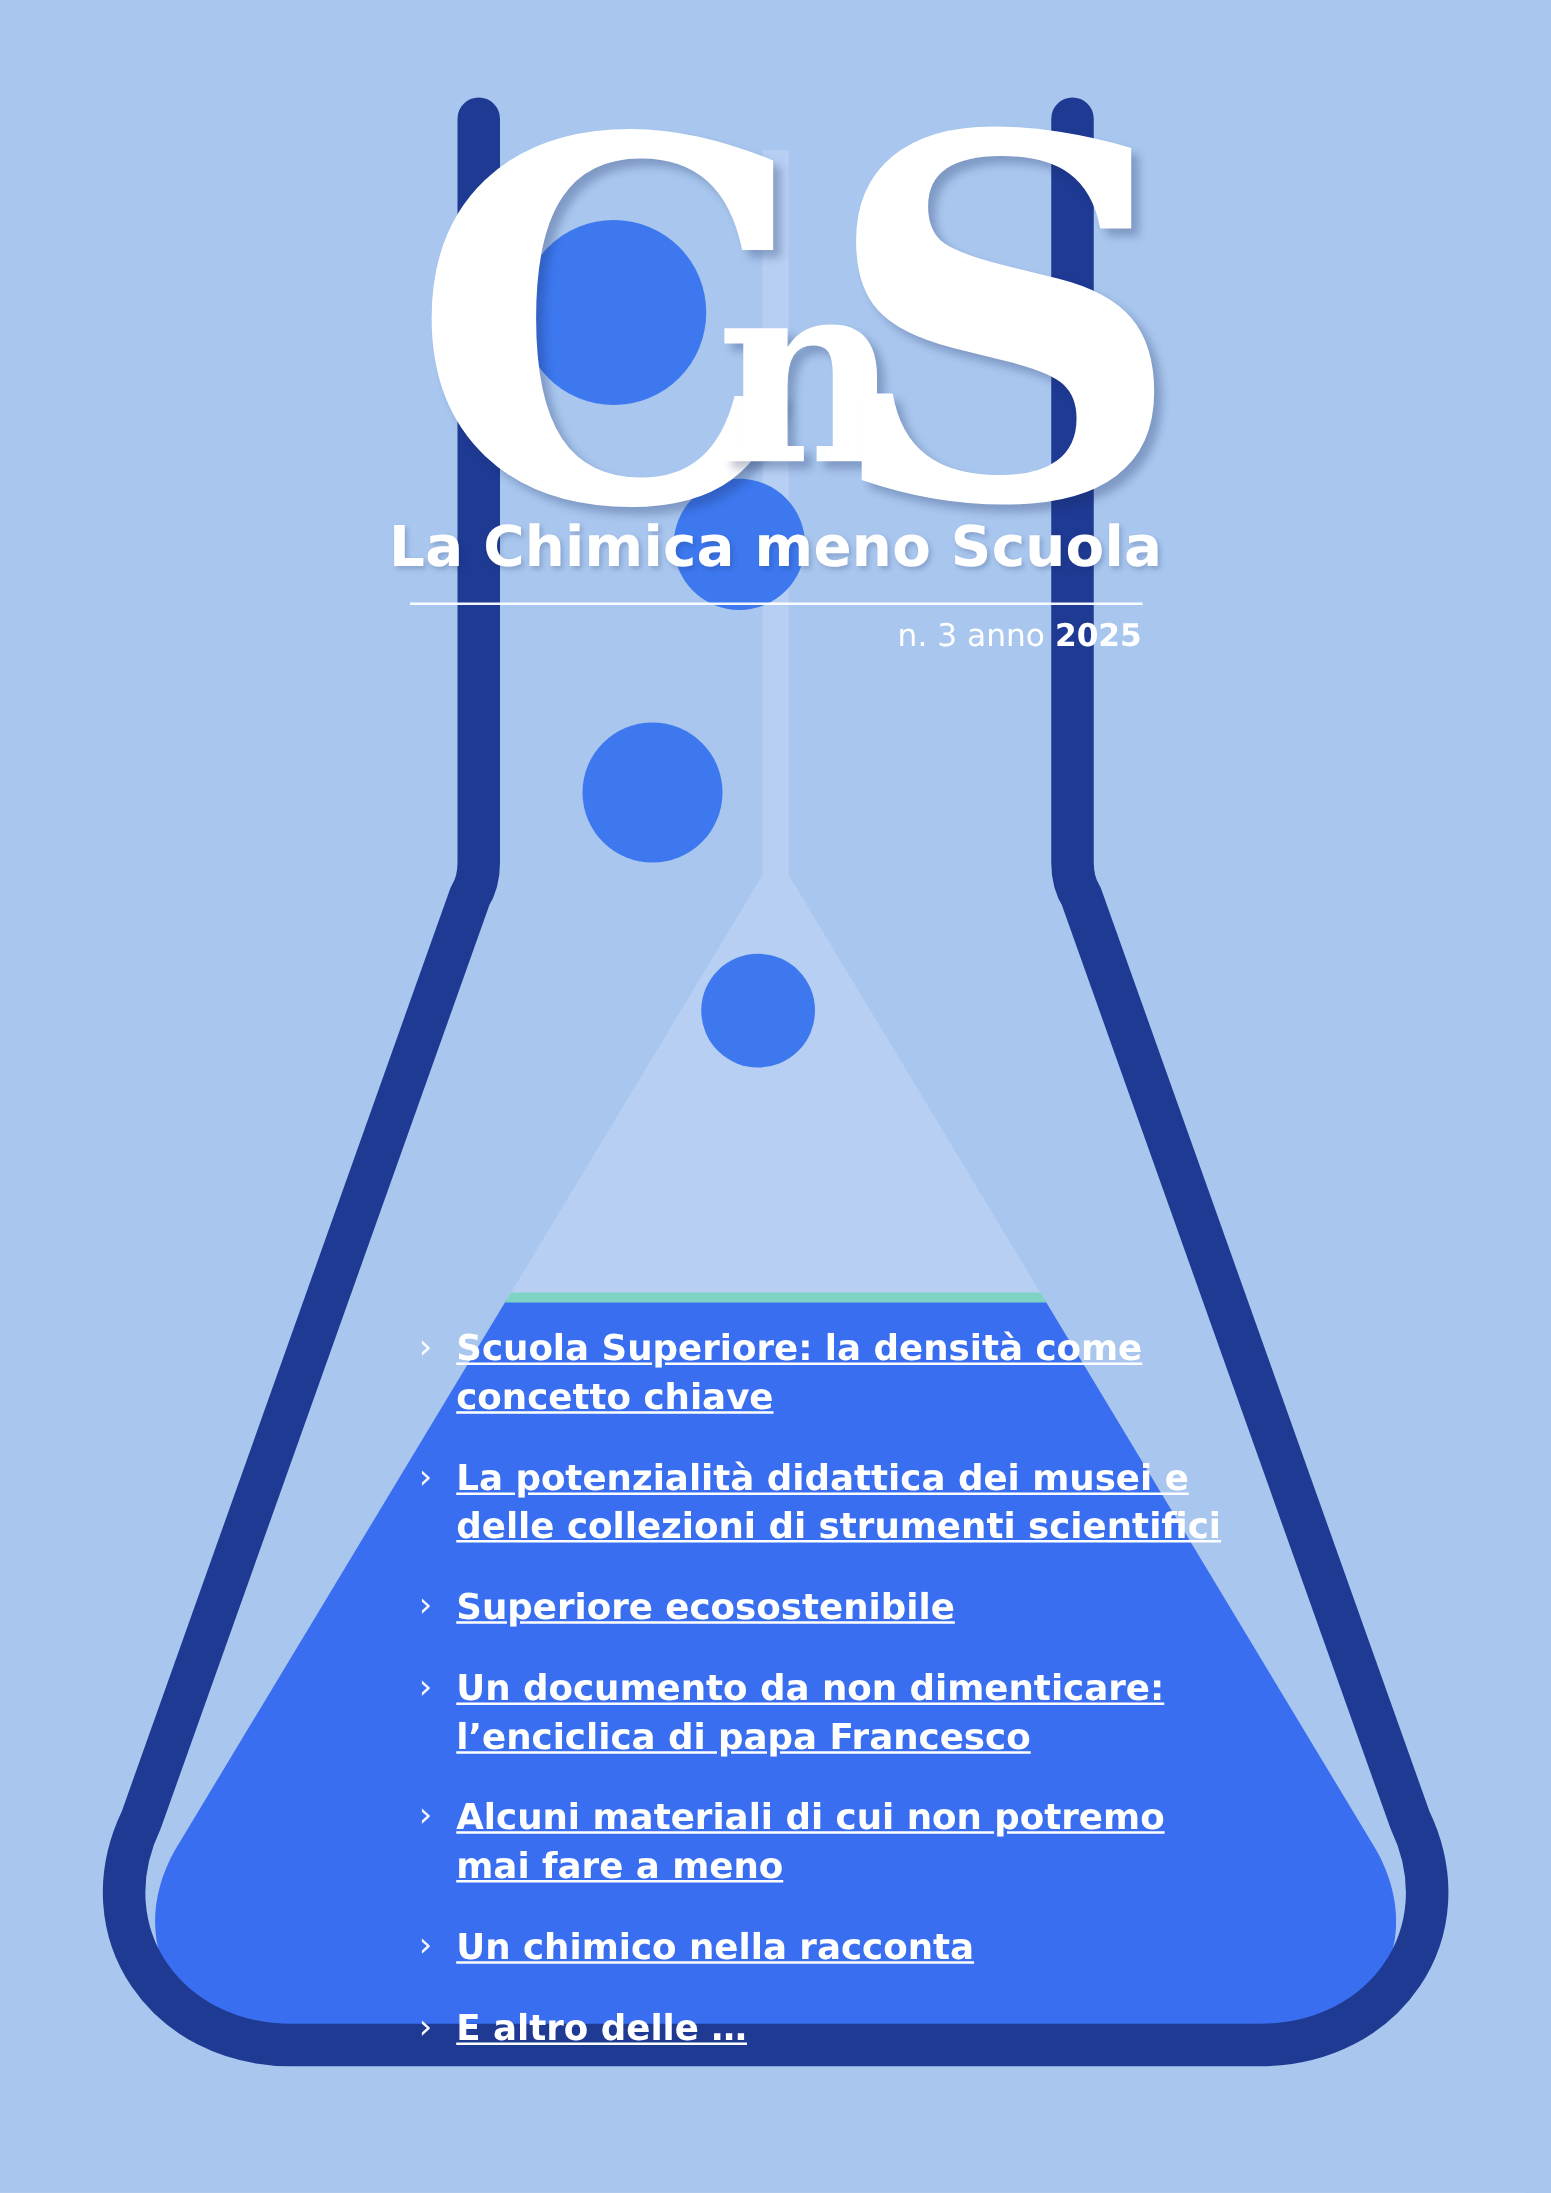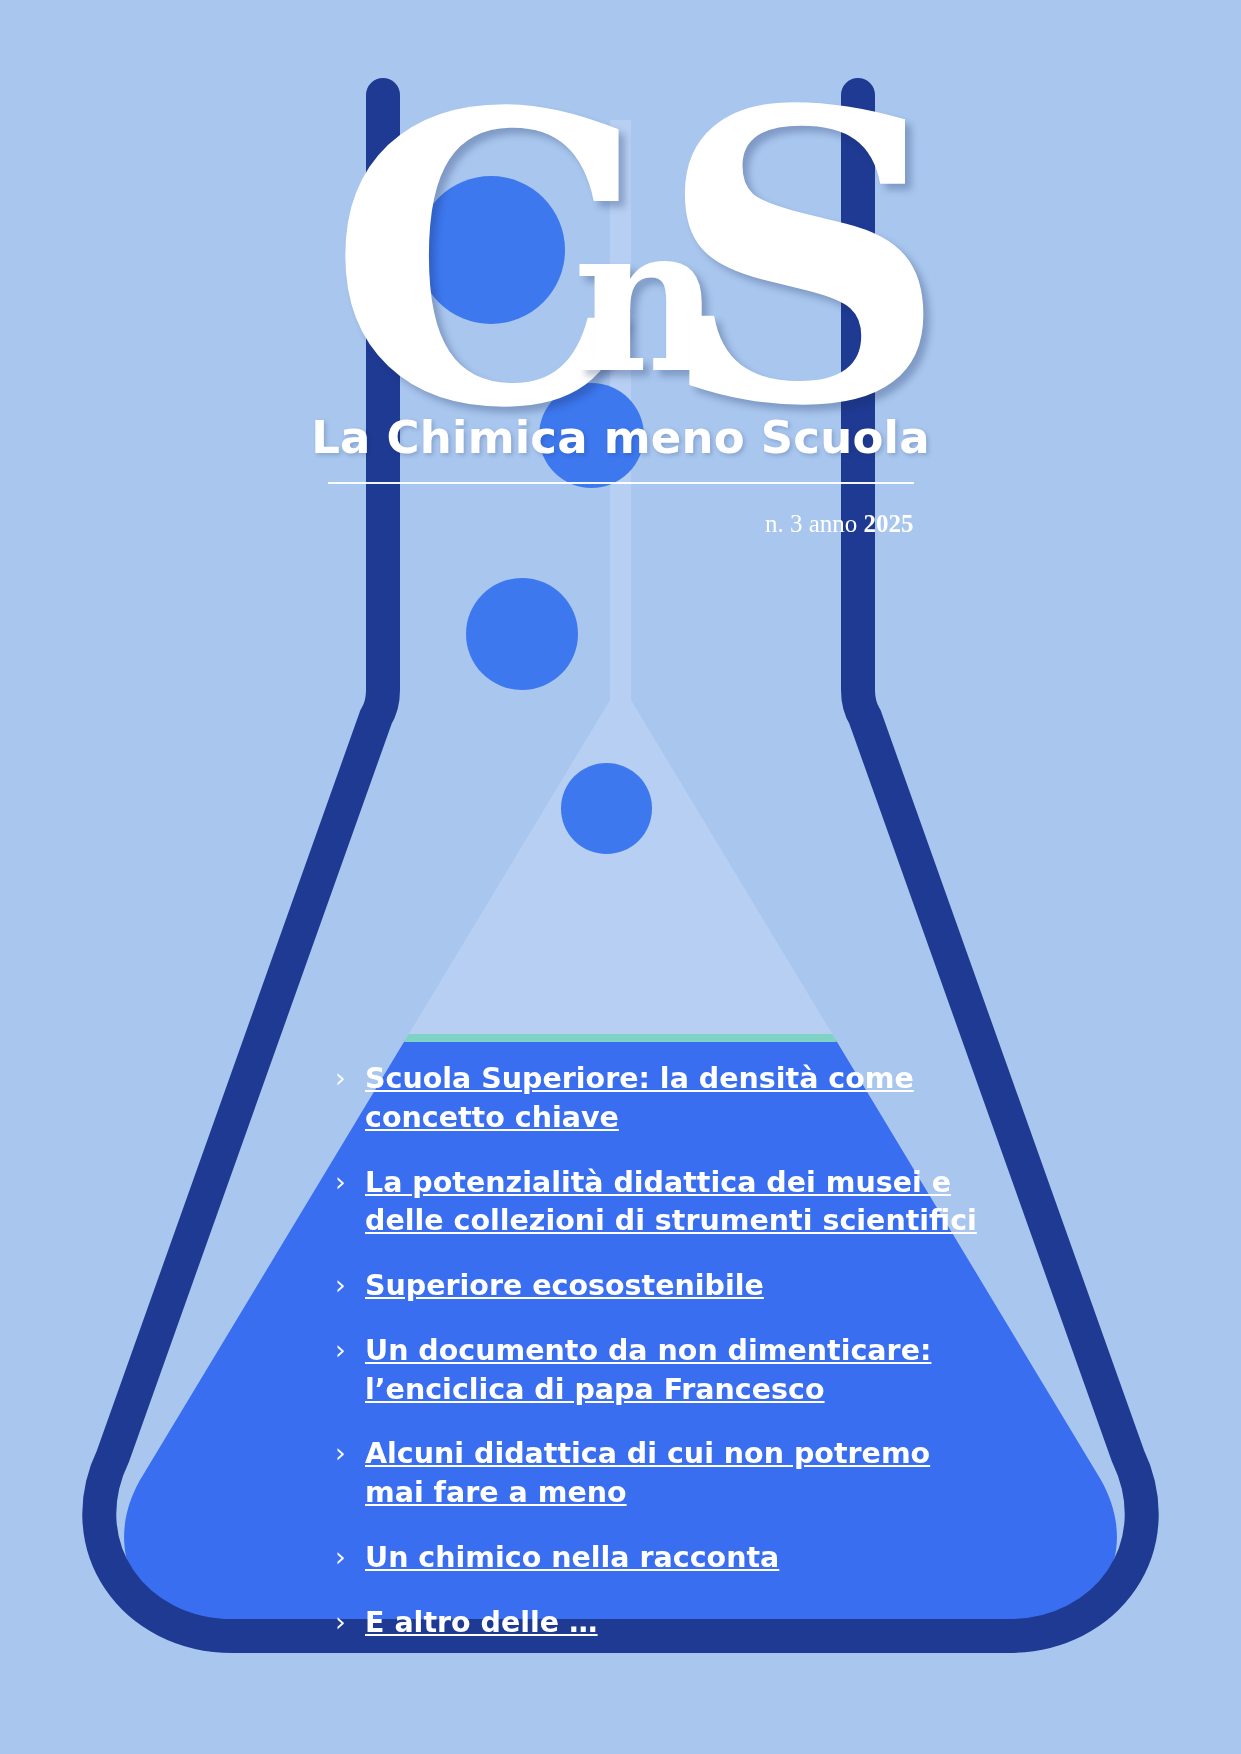--- a/index.html
+++ b/index.html
@@ -85,26 +85,25 @@
   }
   .logo-rule {
     width: 586px;
     height: 2px;
     background: #ffffff;
     margin: 18px auto 0 auto;
     opacity: 0.95;
   }
   .logo-issue {
     width: 586px;
-    margin: 26px auto 0 auto;
+    margin: 10px auto 0 auto;
     text-align: right;
     color: #ffffff;
     font-size: 25px;
     font-weight: 400;
-    font-family: Liberation Serif, serif;
   }
   .logo-issue b {
     font-weight: 700;
   }
 
   
   .bubble {
     position: absolute;
     border-radius: 50%;
     background: #3d78ef;
@@ -210,21 +209,21 @@
     <div class="toc-item">
       <span class="toc-chevron">›</span>
       <span class="toc-text">Superiore ecosostenibile</span>
     </div>
     <div class="toc-item">
       <span class="toc-chevron">›</span>
       <span class="toc-text">Un documento da non dimenticare: l’enciclica di papa Francesco</span>
     </div>
     <div class="toc-item">
       <span class="toc-chevron">›</span>
-      <span class="toc-text">Alcuni didattica di cui non potremo mai fare a meno</span>
+      <span class="toc-text">Alcuni materiali di cui non potremo mai fare a meno</span>
     </div>
     <div class="toc-item">
       <span class="toc-chevron">›</span>
       <span class="toc-text">Un chimico nella racconta</span>
     </div>
     <div class="toc-item">
       <span class="toc-chevron">›</span>
       <span class="toc-text">E altro delle …</span>
     </div>
   </div>

